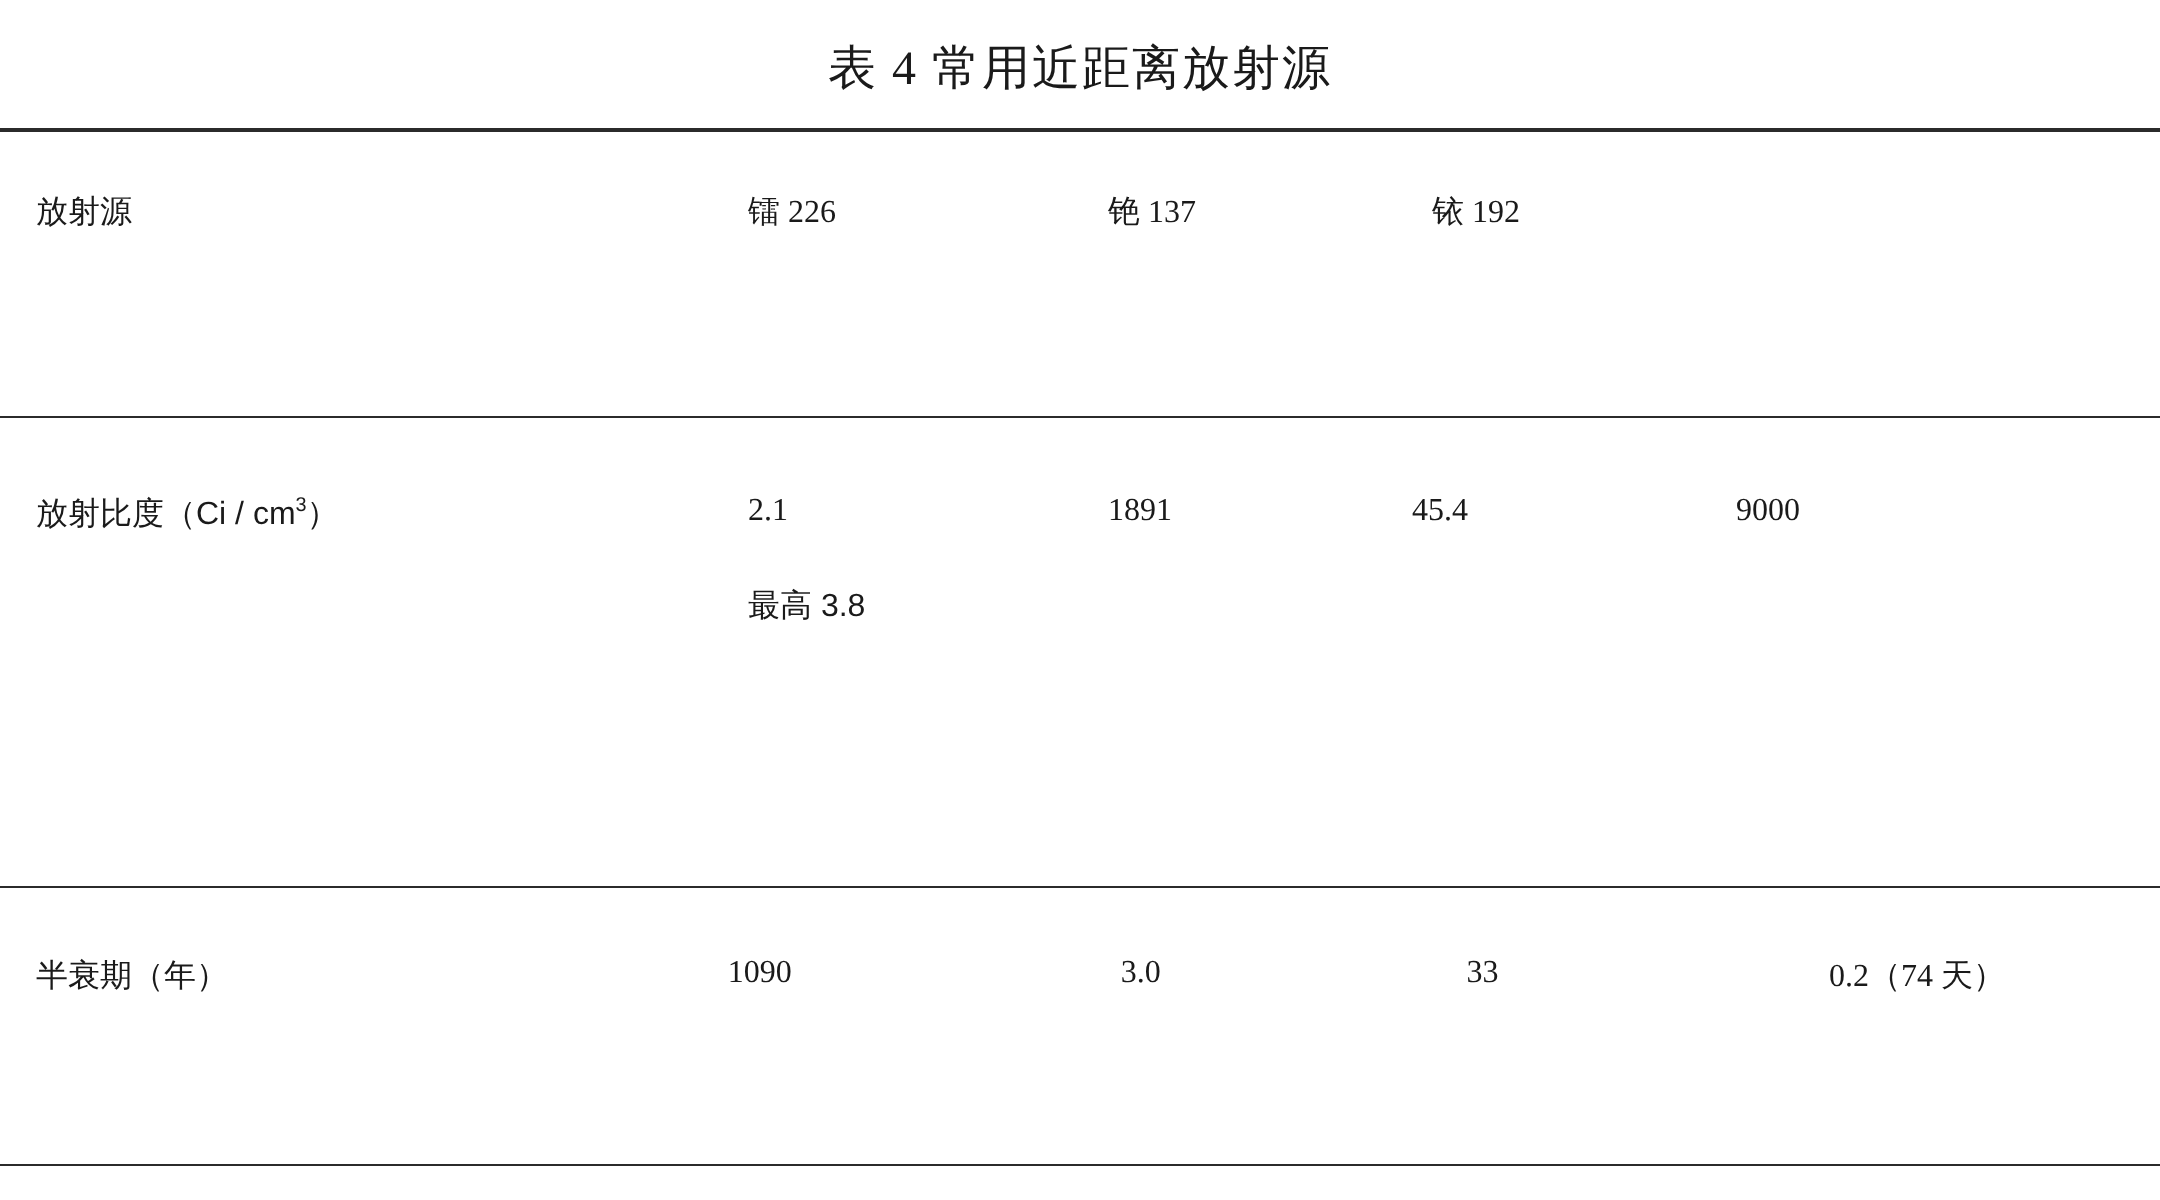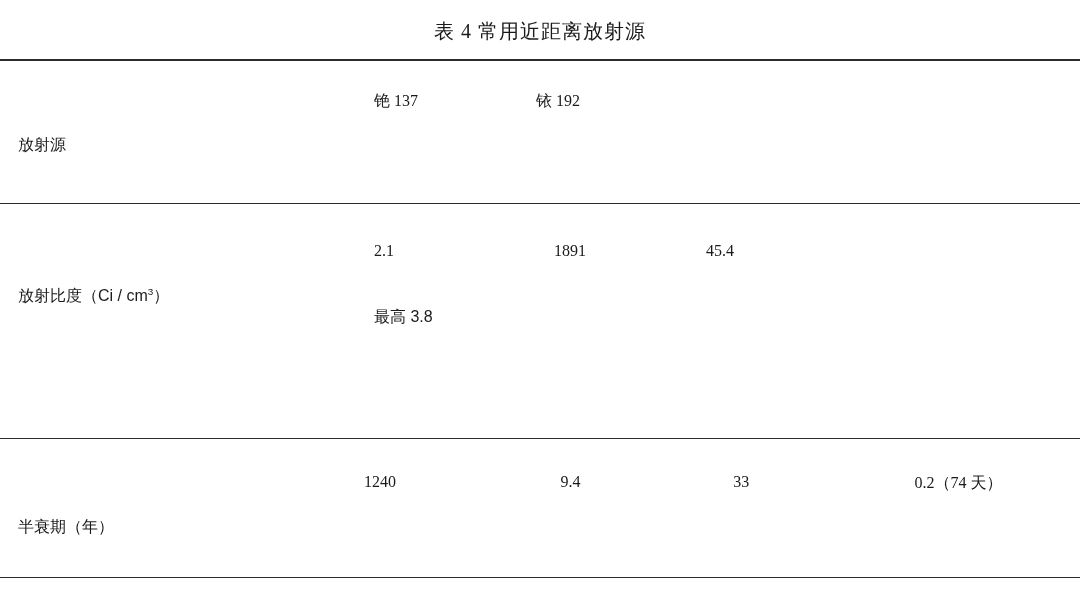--- a/index.html
+++ b/index.html
@@ -15,21 +15,21 @@
     overflow: hidden;
   }
   .page {
     position: relative;
     width: 1080px;
     height: 600px;
     box-sizing: border-box;
   }
   .table-caption {
     text-align: center;
-    font-size: 20px;
+    font-size: 24px;
     letter-spacing: 1px;
     padding: 18px 0 14px 0;
     font-family: "Liberation Serif", "DejaVu Serif", serif;
   }
   .rule {
     height: 2px;
     background: #2b2b2b;
     width: 100%;
   }
   .rule-thin {
@@ -38,32 +38,32 @@
     width: 100%;
   }
   .row {
     display: flex;
     align-items: flex-start;
   }
   .cell {
     box-sizing: border-box;
     padding: 0 6px;
   }
-  .c0 { width: 368px; padding-left: 18px; margin-top: 44px; }
+  .c0 { width: 368px; padding-left: 18px; }
   .c1 { width: 180px; }
   .c2 { width: 152px; }
   .c3 { width: 162px; }
   .c4 { width: 200px; }
 
   .header-row { height: 112px; padding-top: 30px; }
   .body-row-1 { height: 196px; padding-top: 38px; }
   .body-row-2 { height: 104px; padding-top: 34px; gap: 42px; }
 
   .subline {
-    margin-top: 47px;
+    margin-top: 28px;
     padding-left: 0;
   }
   sup {
     font-size: 0.62em;
     vertical-align: super;
     line-height: 0;
   }
   .cn {
     font-family: "Liberation Sans", "DejaVu Sans", sans-serif;
   }
@@ -73,42 +73,44 @@
 <body>
 
 <div class="page">
 
   <div class="table-caption">表 4 常用近距离放射源</div>
 
   <div class="rule"></div>
 
   <div class="row header-row">
     <div class="cell c0 cn">放射源</div>
+    <div class="cell c1">镭 226</div>
     <div class="cell c3">铯 137</div>
     <div class="cell c4">铱 192</div>
   </div>
 
   <div class="rule-thin"></div>
 
   <div class="row body-row-1">
     <div class="cell c0 cn"><span>放射比度（Ci / cm</span><sup>3</sup><span>）</span></div>
     <div class="cell c1">
       <div>2.1</div>
       <div class="subline cn">最高 3.8</div>
     </div>
     <div class="cell c2">1891</div>
     <div class="cell c3">45.4</div>
+    <div class="cell c4">9000</div>
   </div>
 
   <div class="rule-thin"></div>
 
   <div class="row body-row-2">
     <div class="cell c0 cn">半衰期（年）</div>
-    <div class="cell c1">1240</div>
-    <div class="cell c2">9.4</div>
+    <div class="cell c1">1090</div>
+    <div class="cell c2">3.0</div>
     <div class="cell c3">33</div>
     <div class="cell c4">0.2（74 天）</div>
   </div>
 
   <div class="rule-thin"></div>
 
   <div class="spacer-bottom"></div>
 </div>
 
 </body></html>

